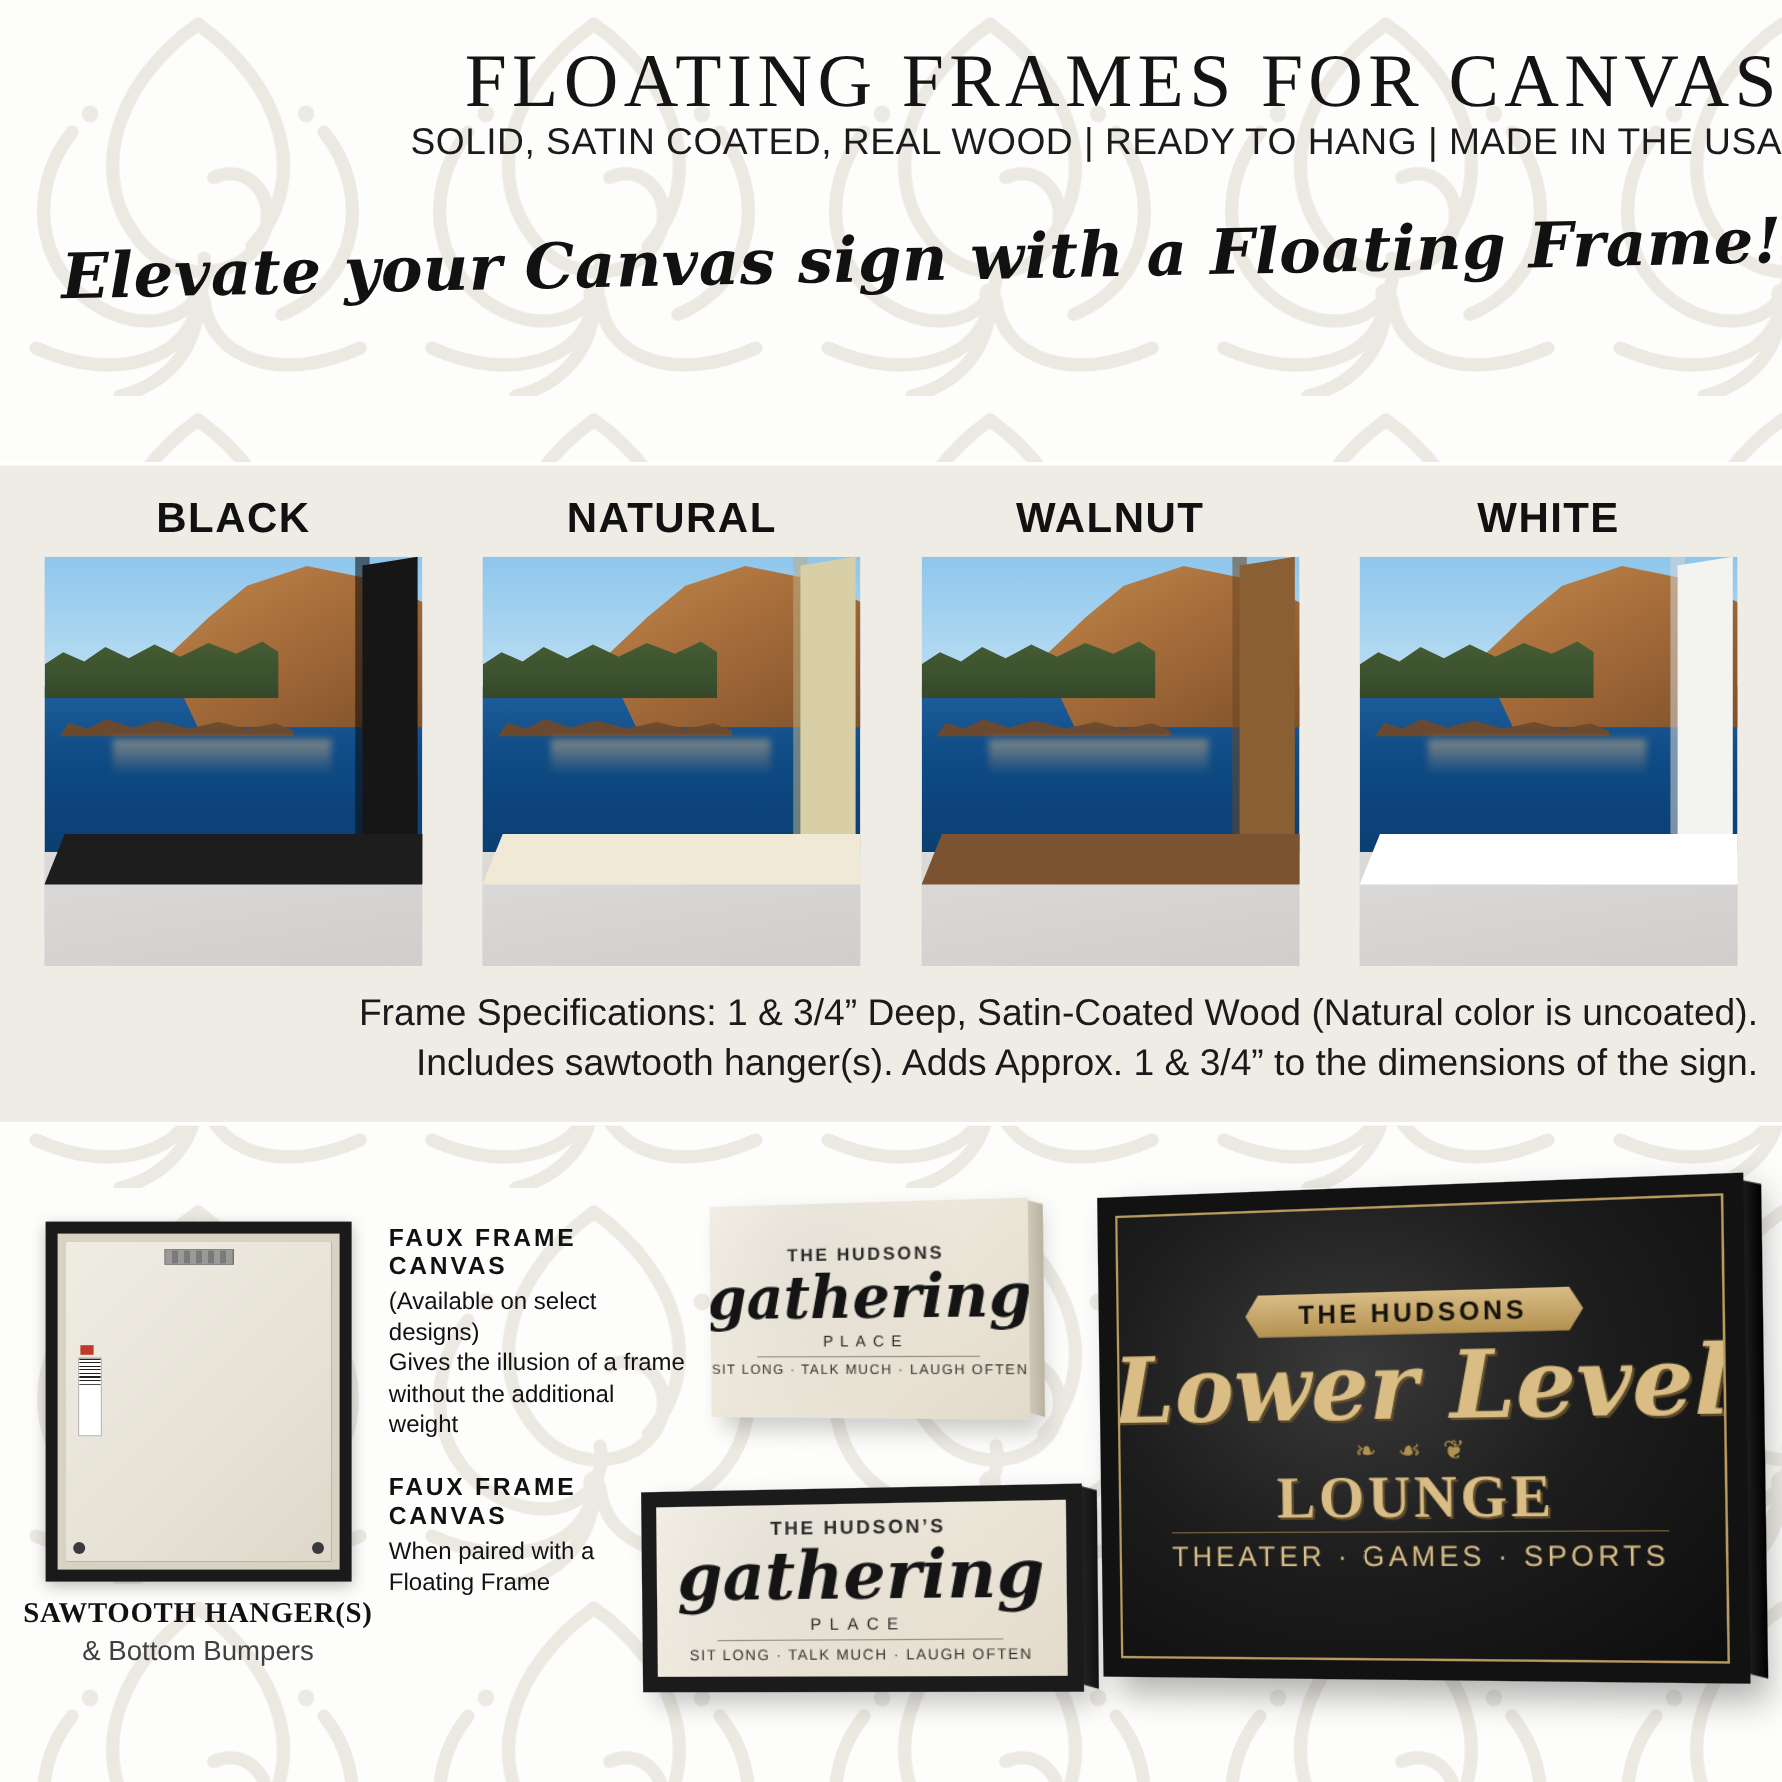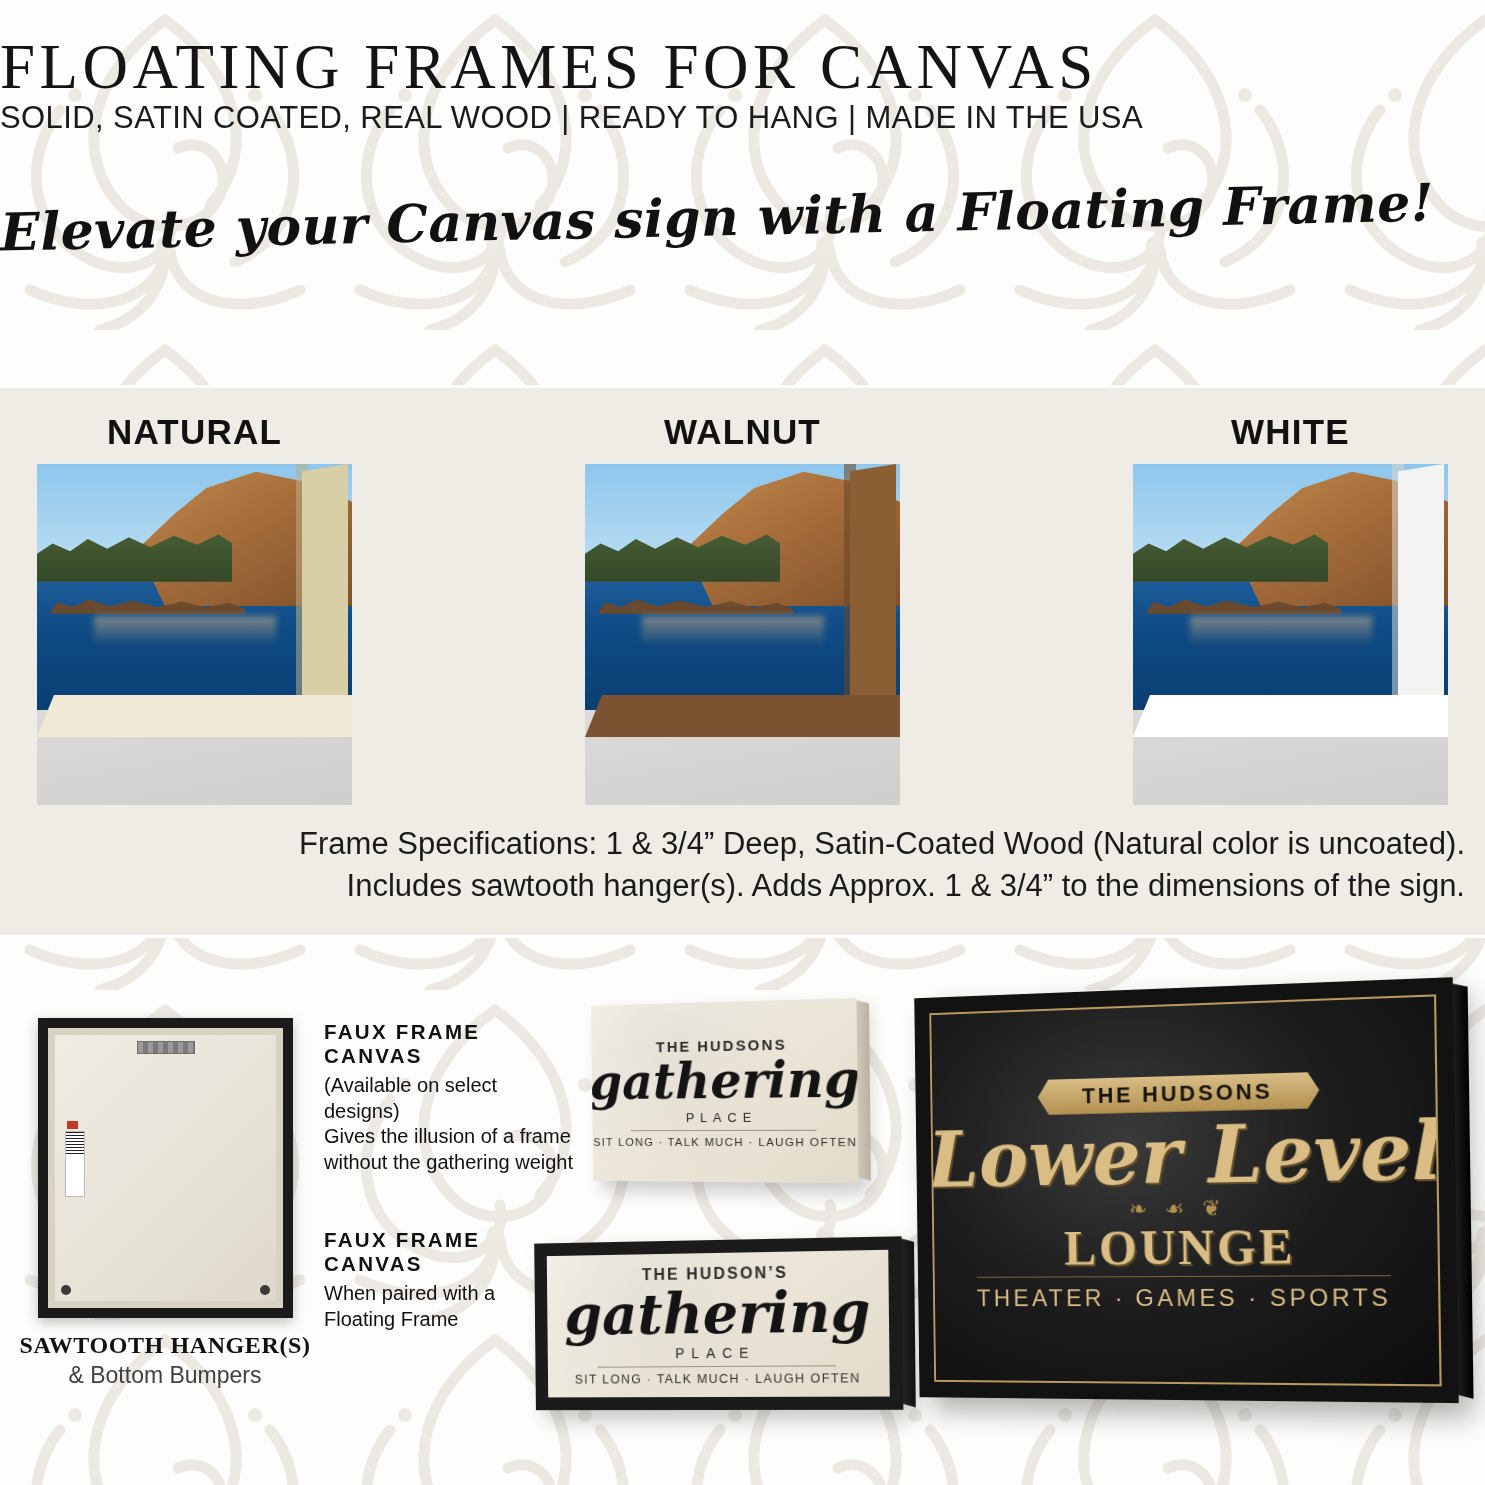--- a/index.html
+++ b/index.html
@@ -23,21 +23,21 @@
     opacity: 1;
     z-index: 0;
   }
   .damask svg { width: 100%; height: 100%; display: block; }
 
   .page { position: relative; z-index: 2; width: 1485px; height: 1485px; }
 
   
   .header {
     padding-top: 34px;
-    text-align: left;
+    text-align: right;
   }
   .title {
     font-family: "Liberation Serif", serif;
     font-size: 63px;
     letter-spacing: 4.5px;
     color: #141414;
     font-weight: 400;
     line-height: 1.05;
     white-space: nowrap;
   }
@@ -410,20 +410,37 @@
 
   <div class="header">
     <div class="title">FLOATING FRAMES FOR CANVAS</div>
     <div class="subtitle">SOLID, SATIN COATED, REAL WOOD | READY TO HANG | MADE IN THE USA</div>
     <div class="script">Elevate your Canvas sign with a Floating Frame!</div>
   </div>
 
   <div class="band">
     <div class="swatch-row">
 
+      <div class="swatch">
+        <div class="swatch-label">BLACK</div>
+        <div class="photo">
+          <div class="wall"></div>
+          <div class="art">
+            <div class="sky"></div>
+              <div class="sea"></div>
+            <div class="cliff"></div>
+              <div class="trees"></div>
+            <div class="rocks"></div>
+              <div class="shimmer"></div>
+          </div>
+          <div class="frame-edge" style="background:#0a0a0a"></div>
+          <div class="frame-v" style="background:#161616"></div>
+          <div class="frame-h" style="background:#1d1d1d"></div>
+        </div>
+      </div>
 
       <div class="swatch">
         <div class="swatch-label">NATURAL</div>
         <div class="photo">
           <div class="wall"></div>
           <div class="art">
             <div class="sky"></div>
               <div class="sea"></div>
             <div class="cliff"></div>
               <div class="trees"></div>
@@ -496,21 +513,21 @@
     <div class="hanger-caption">
       <div class="l1">SAWTOOTH HANGER(S)</div>
       <div class="l2">&amp; Bottom Bumpers</div>
     </div>
 
     <div class="txt-block txt1">
       <div class="hd">FAUX FRAME CANVAS</div>
       <div class="bd">
         <div>(Available on select designs)</div>
         <div>Gives the illusion of a frame</div>
-        <div>without the gathering weight</div>
+        <div>without the additional weight</div>
       </div>
     </div>
 
     <div class="txt-block txt2">
       <div class="hd">FAUX FRAME CANVAS</div>
       <div class="bd">
         <div>When paired with a</div>
         <div>Floating Frame</div>
       </div>
     </div>

